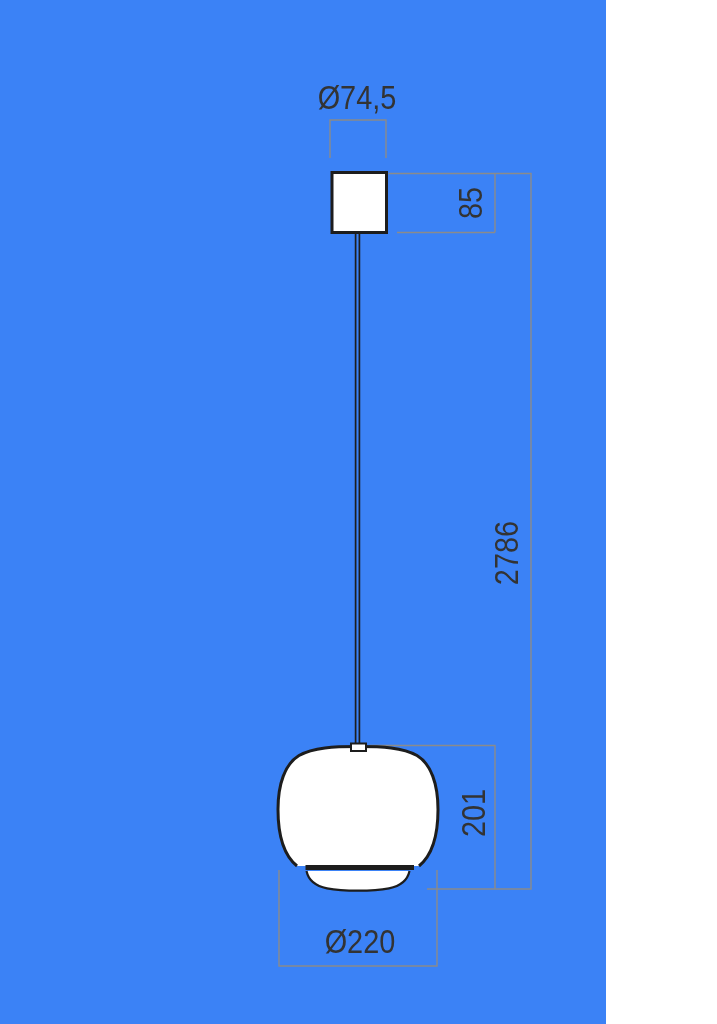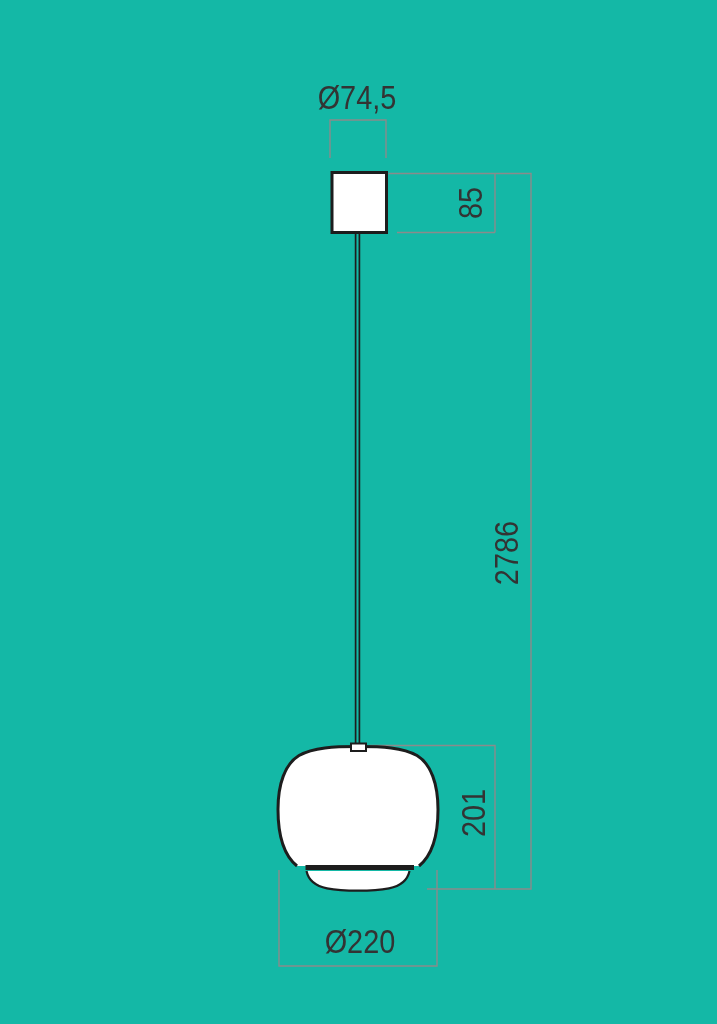--- a/index.html
+++ b/index.html
@@ -2,23 +2,23 @@
 <html><head>
 <meta charset="utf-8">
 <style>
   html, body {
     margin: 0;
     padding: 0;
     background: #ffffff;
   }
   .stage {
     position: relative;
-    width: 717px;
+    width: 606px;
     height: 1024px;
-    background: #14b8a6;
+    background: #3b82f6;
     overflow: hidden;
     font-family: "Liberation Sans", "DejaVu Sans", sans-serif;
   }
   .stage svg {
     position: absolute;
     left: 0;
     top: 0;
   }
   .dim-label {
     position: absolute;

